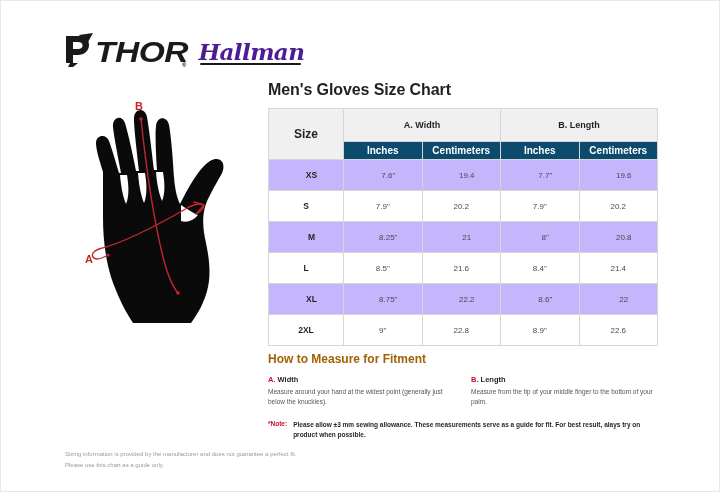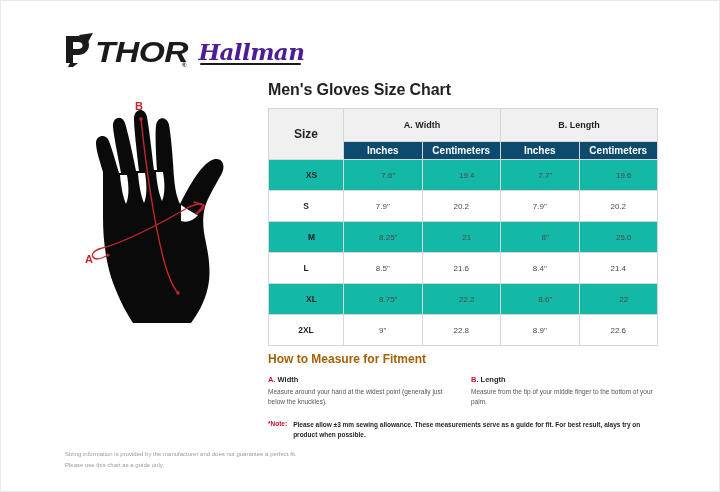--- a/index.html
+++ b/index.html
@@ -142,21 +142,21 @@
     font-weight: 700;
     color: #231f20;
     height: 30px;
   }
   td.val {
     font-size: 8px;
     font-weight: 400;
     color: #4a4a4a;
     height: 30px;
   }
-  tr.shade td { background: #14b8a6; padding-left: 11px; }
+  tr.shade td { background: #c4b5fd; padding-left: 11px; }
   tr.plain td { background: #ffffff; }
 
   
   #howto {
     position: absolute;
     left: 267px;
     top: 351px;
     width: 390px;
   }
   #howto-title {
@@ -334,21 +334,21 @@
           <td class="val">7.9"</td>
           <td class="val">20.2</td>
           <td class="val">7.9"</td>
           <td class="val">20.2</td>
         </tr>
         <tr class="shade">
           <td class="sz">M</td>
           <td class="val">8.25"</td>
           <td class="val">21</td>
           <td class="val">8"</td>
-          <td class="val">25.0</td>
+          <td class="val">20.8</td>
         </tr>
         <tr class="plain">
           <td class="sz">L</td>
           <td class="val">8.5"</td>
           <td class="val">21.6</td>
           <td class="val">8.4"</td>
           <td class="val">21.4</td>
         </tr>
         <tr class="shade">
           <td class="sz">XL</td>

